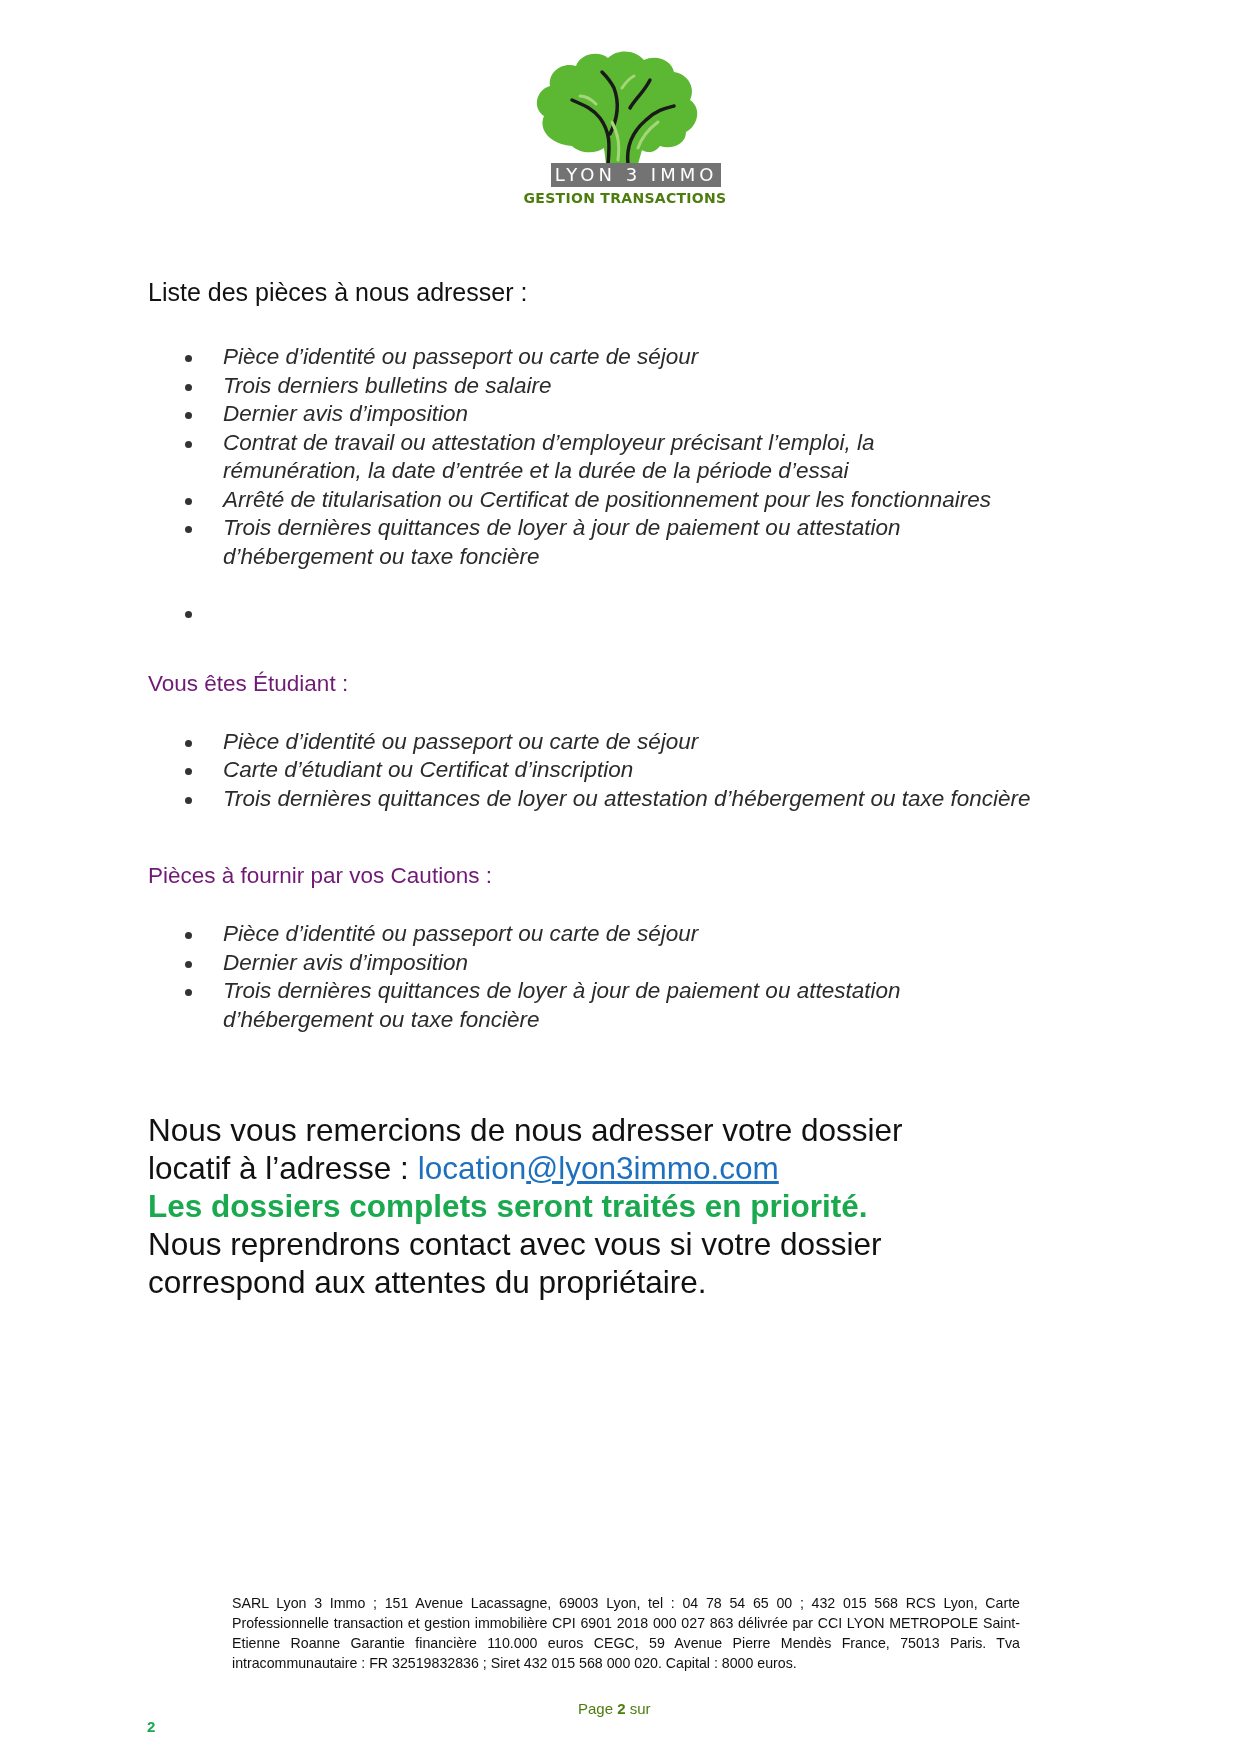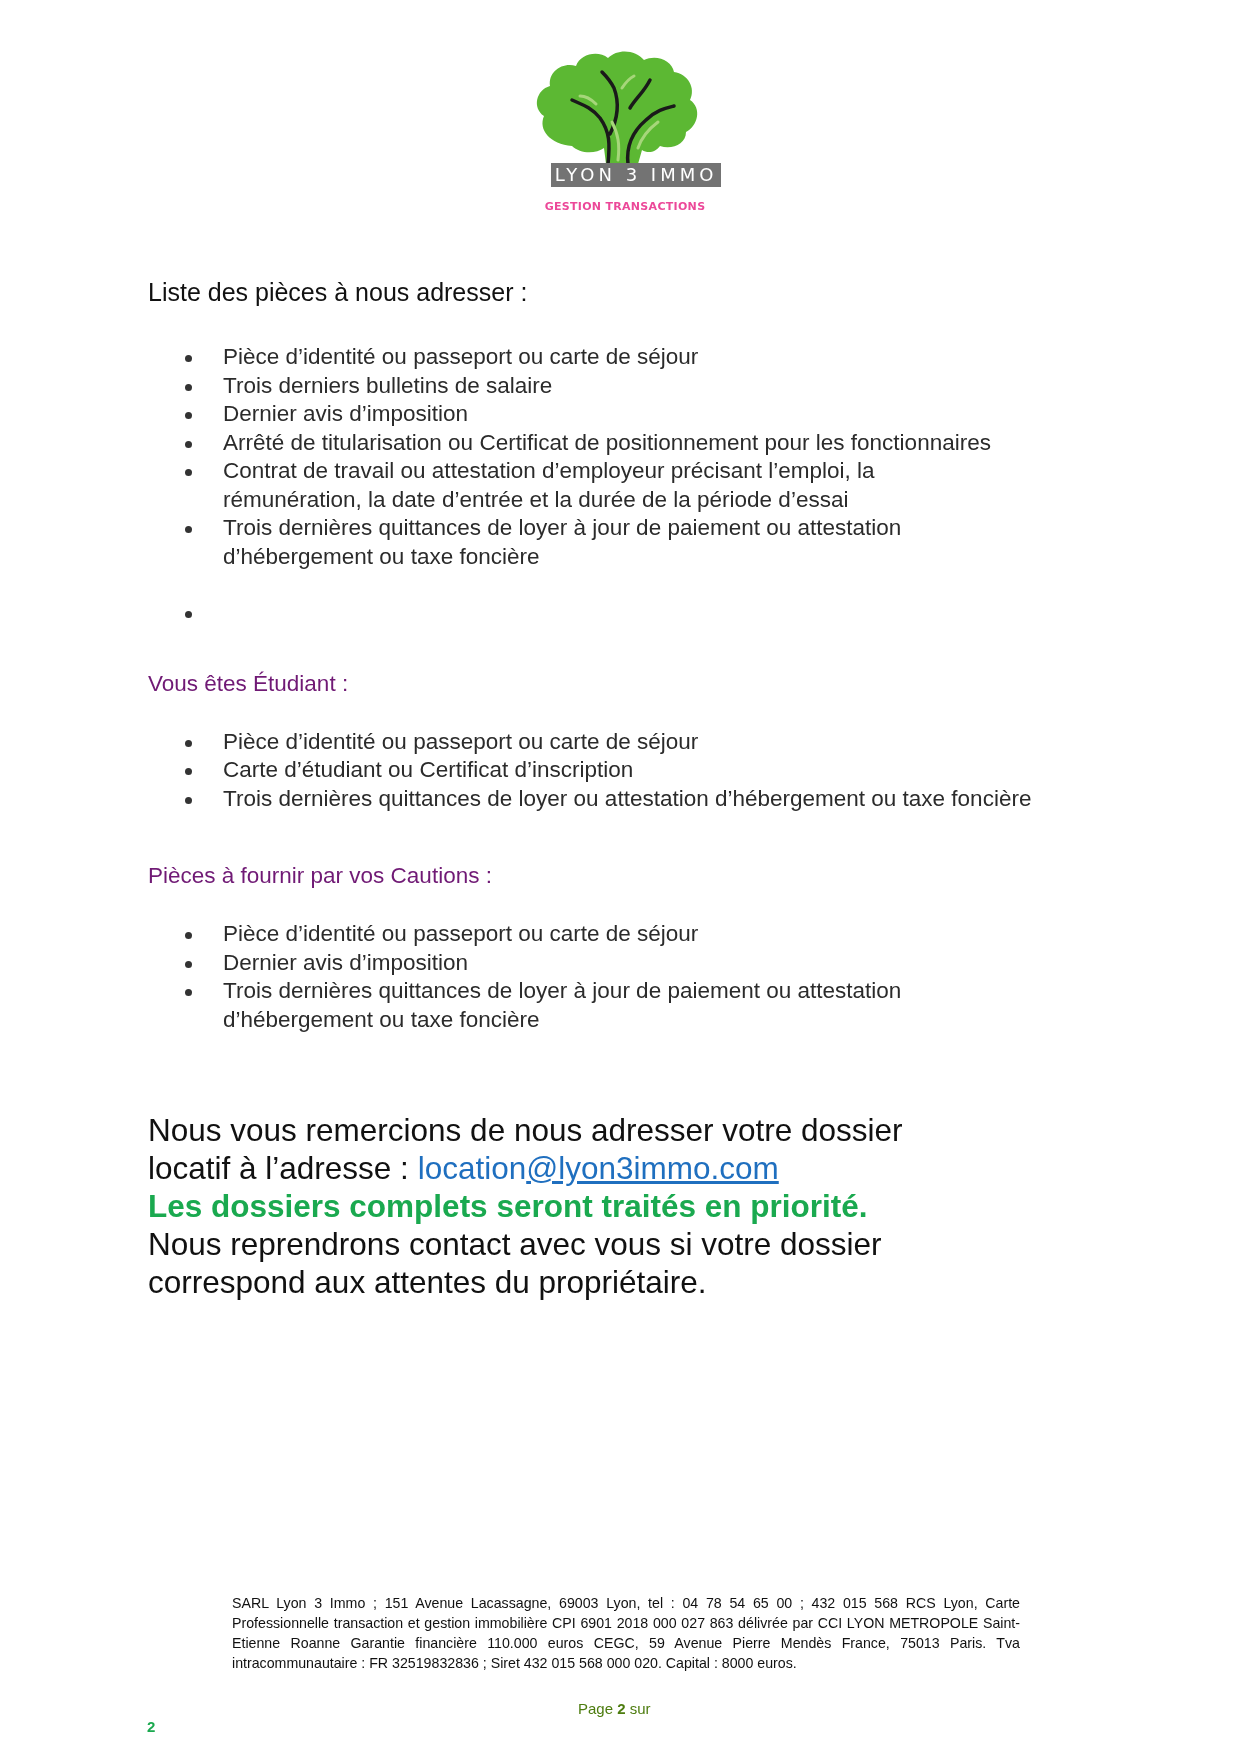--- a/index.html
+++ b/index.html
@@ -33,46 +33,47 @@
       color: #ffffff;
       font-family: "DejaVu Sans", sans-serif;
       font-size: 18px;
       letter-spacing: 4px;
       text-align: center;
       line-height: 24px;
     }
     .logo-sub {
       position: absolute;
       left: 0;
-      top: 152px;
+      top: 142px;
       width: 230px;
       text-align: center;
-      color: #ec4899;
+      color: #4d7c0f;
       font-family: "DejaVu Sans", sans-serif;
       font-weight: bold;
-      font-size: 11px;
+      font-size: 14px;
       letter-spacing: 0.3px;
     }
     .content {
       position: absolute;
       left: 148px;
       top: 258px;
       width: 980px;
       margin-top: 19px;
     }
     .main-title {
       font-size: 25px;
       color: #111111;
       margin: 0 0 36px 0;
       line-height: 30px;
     }
     ul.bullets {
       list-style: none;
       margin: 0;
       padding: 0 0 0 75px;
+      font-style: italic;
     }
     ul.bullets li {
       position: relative;
       font-size: 22.5px;
       line-height: 28.5px;
       color: #2b2b2b;
     }
     ul.bullets li .dot {
       position: absolute;
       left: -38px;
@@ -146,22 +147,22 @@
   <div class="logo-sub">GESTION TRANSACTIONS</div>
 </div>
 
 <div class="content">
   <div class="main-title">Liste des pièces à nous adresser :</div>
 
   <ul class="bullets">
     <li><span class="dot"></span><span>Pièce d’identité ou passeport ou carte de séjour</span></li>
     <li><span class="dot"></span><span>Trois derniers bulletins de salaire</span></li>
     <li><span class="dot"></span><span>Dernier avis d’imposition</span></li>
+    <li style="width:760px"><span class="dot"></span><span>Contrat de travail ou attestation d’employeur précisant l’emploi, la rémunération, la date d’entrée et la durée de la période d’essai</span></li>
     <li><span class="dot"></span><span>Arrêté de titularisation ou Certificat de positionnement pour les fonctionnaires</span></li>
-    <li style="width:760px"><span class="dot"></span><span>Contrat de travail ou attestation d’employeur précisant l’emploi, la rémunération, la date d’entrée et la durée de la période d’essai</span></li>
     <li style="width:760px"><span class="dot"></span><span>Trois dernières quittances de loyer à jour de paiement ou attestation d’hébergement ou taxe foncière</span></li>
     <li class="empty">
         <span class="dot"></span>
       </li>
   </ul>
 
   <div class="section-title sec-student">Vous êtes Étudiant :</div>
   <ul class="bullets">
     <li><span class="dot"></span><span>Pièce d’identité ou passeport ou carte de séjour</span></li>
     <li><span class="dot"></span><span>Carte d’étudiant ou Certificat d’inscription</span></li>

